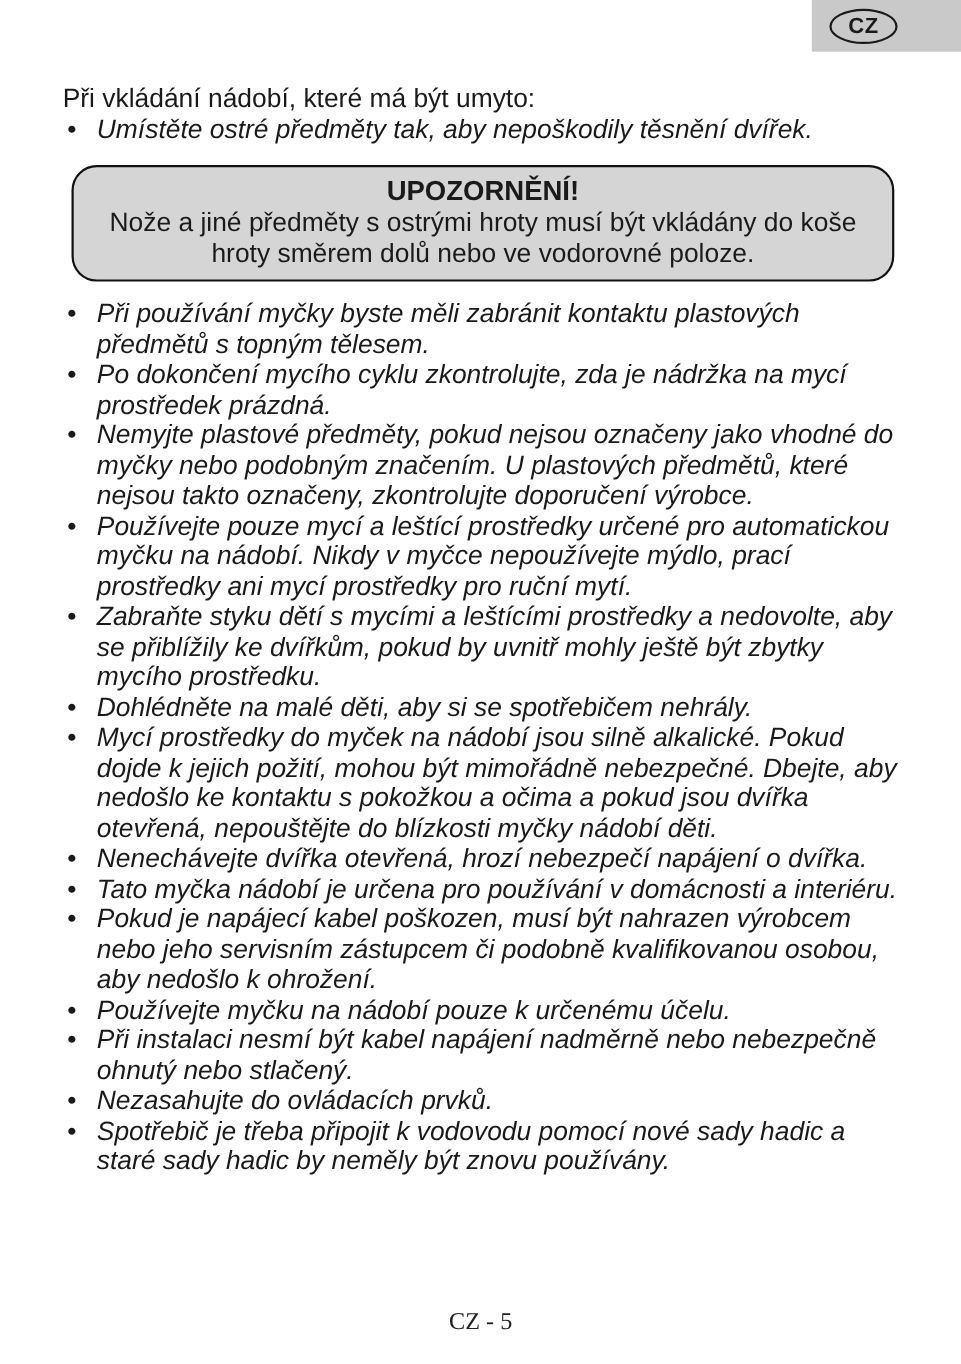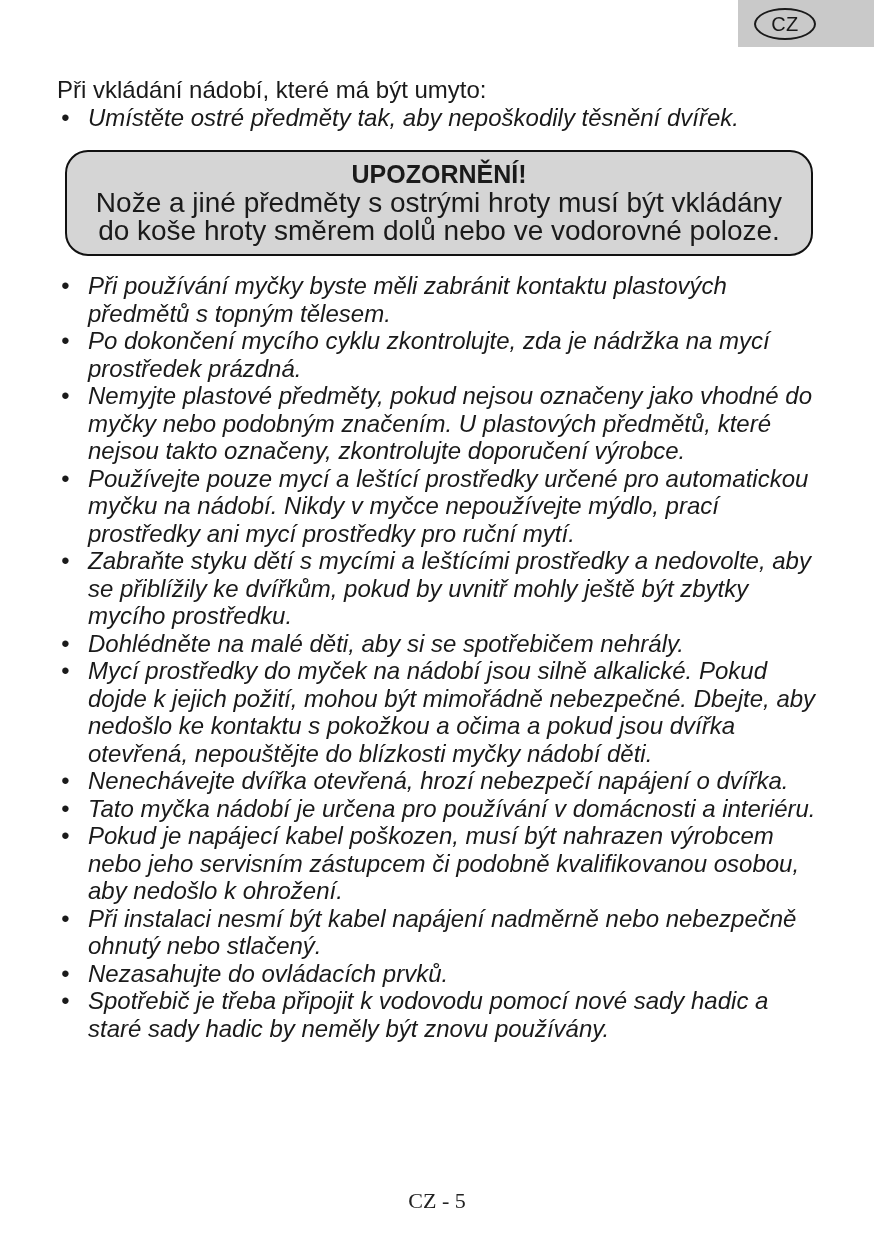--- a/index.html
+++ b/index.html
@@ -33,21 +33,21 @@
     width: 62px;
     height: 32px;
     margin-left: 16px;
     border: 2px solid #1a1a1a;
     border-radius: 50%;
     background: transparent;
     box-sizing: border-box;
   }
   .lang-oval span {
     font-size: 20px;
-    font-weight: normal;
+    font-weight: bold;
     line-height: 1;
     letter-spacing: 0.5px;
   }
   .content {
     position: absolute;
     left: 57px;
     top: 76px;
     width: 763px;
   }
   .intro { margin: 0 0 0 0; }
@@ -76,21 +76,21 @@
     padding: 7px 26px 10px 26px;
     text-align: center;
     box-sizing: border-box;
   }
   .warning-title {
     font-weight: bold;
     font-size: 25px;
     line-height: 30px;
   }
   .warning-body {
-    font-size: 28px;
+    font-size: 24px;
     line-height: 27.5px;
   }
   .footer {
     position: absolute;
     left: 0;
     right: 0;
     bottom: 26px;
     text-align: center;
     font-size: 22px;
     color: #222222;
@@ -125,20 +125,21 @@
         <li>Při používání myčky byste měli zabránit kontaktu plastových předmětů s topným tělesem.</li>
         <li>Po dokončení mycího cyklu zkontrolujte, zda je nádržka na mycí prostředek prázdná.</li>
         <li>Nemyjte plastové předměty, pokud nejsou označeny jako vhodné do myčky nebo podobným značením. U plastových předmětů, které nejsou takto označeny, zkontrolujte doporučení výrobce.</li>
         <li>Používejte pouze mycí a leštící prostředky určené pro automatickou myčku na nádobí. Nikdy v myčce nepoužívejte mýdlo, prací prostředky ani mycí prostředky pro ruční mytí.</li>
         <li>Zabraňte styku dětí s mycími a leštícími prostředky a nedovolte, aby se přiblížily ke dvířkům, pokud by uvnitř mohly ještě být zbytky mycího prostředku.</li>
         <li>Dohlédněte na malé děti, aby si se spotřebičem nehrály.</li>
         <li>Mycí prostředky do myček na nádobí jsou silně alkalické. Pokud dojde k jejich požití, mohou být mimořádně nebezpečné. Dbejte, aby nedošlo ke kontaktu s pokožkou a očima a pokud jsou dvířka otevřená, nepouštějte do blízkosti myčky nádobí děti.</li>
         <li>Nenechávejte dvířka otevřená, hrozí nebezpečí napájení o dvířka.</li>
         <li>Tato myčka nádobí je určena pro používání v domácnosti a interiéru.</li>
         <li>Pokud je napájecí kabel poškozen, musí být nahrazen výrobcem nebo jeho servisním zástupcem či podobně kvalifikovanou osobou, aby nedošlo k ohrožení.</li>
+        <li>Používejte myčku na nádobí pouze k určenému účelu.</li>
         <li>Při instalaci nesmí být kabel napájení nadměrně nebo nebezpečně ohnutý nebo stlačený.</li>
         <li>Nezasahujte do ovládacích prvků.</li>
         <li>Spotřebič je třeba připojit k vodovodu pomocí nové sady hadic a staré sady hadic by neměly být znovu používány.</li>
       </ul>
 
   </div>
 
   <div class="footer">CZ - 5</div>
 
 </div>

